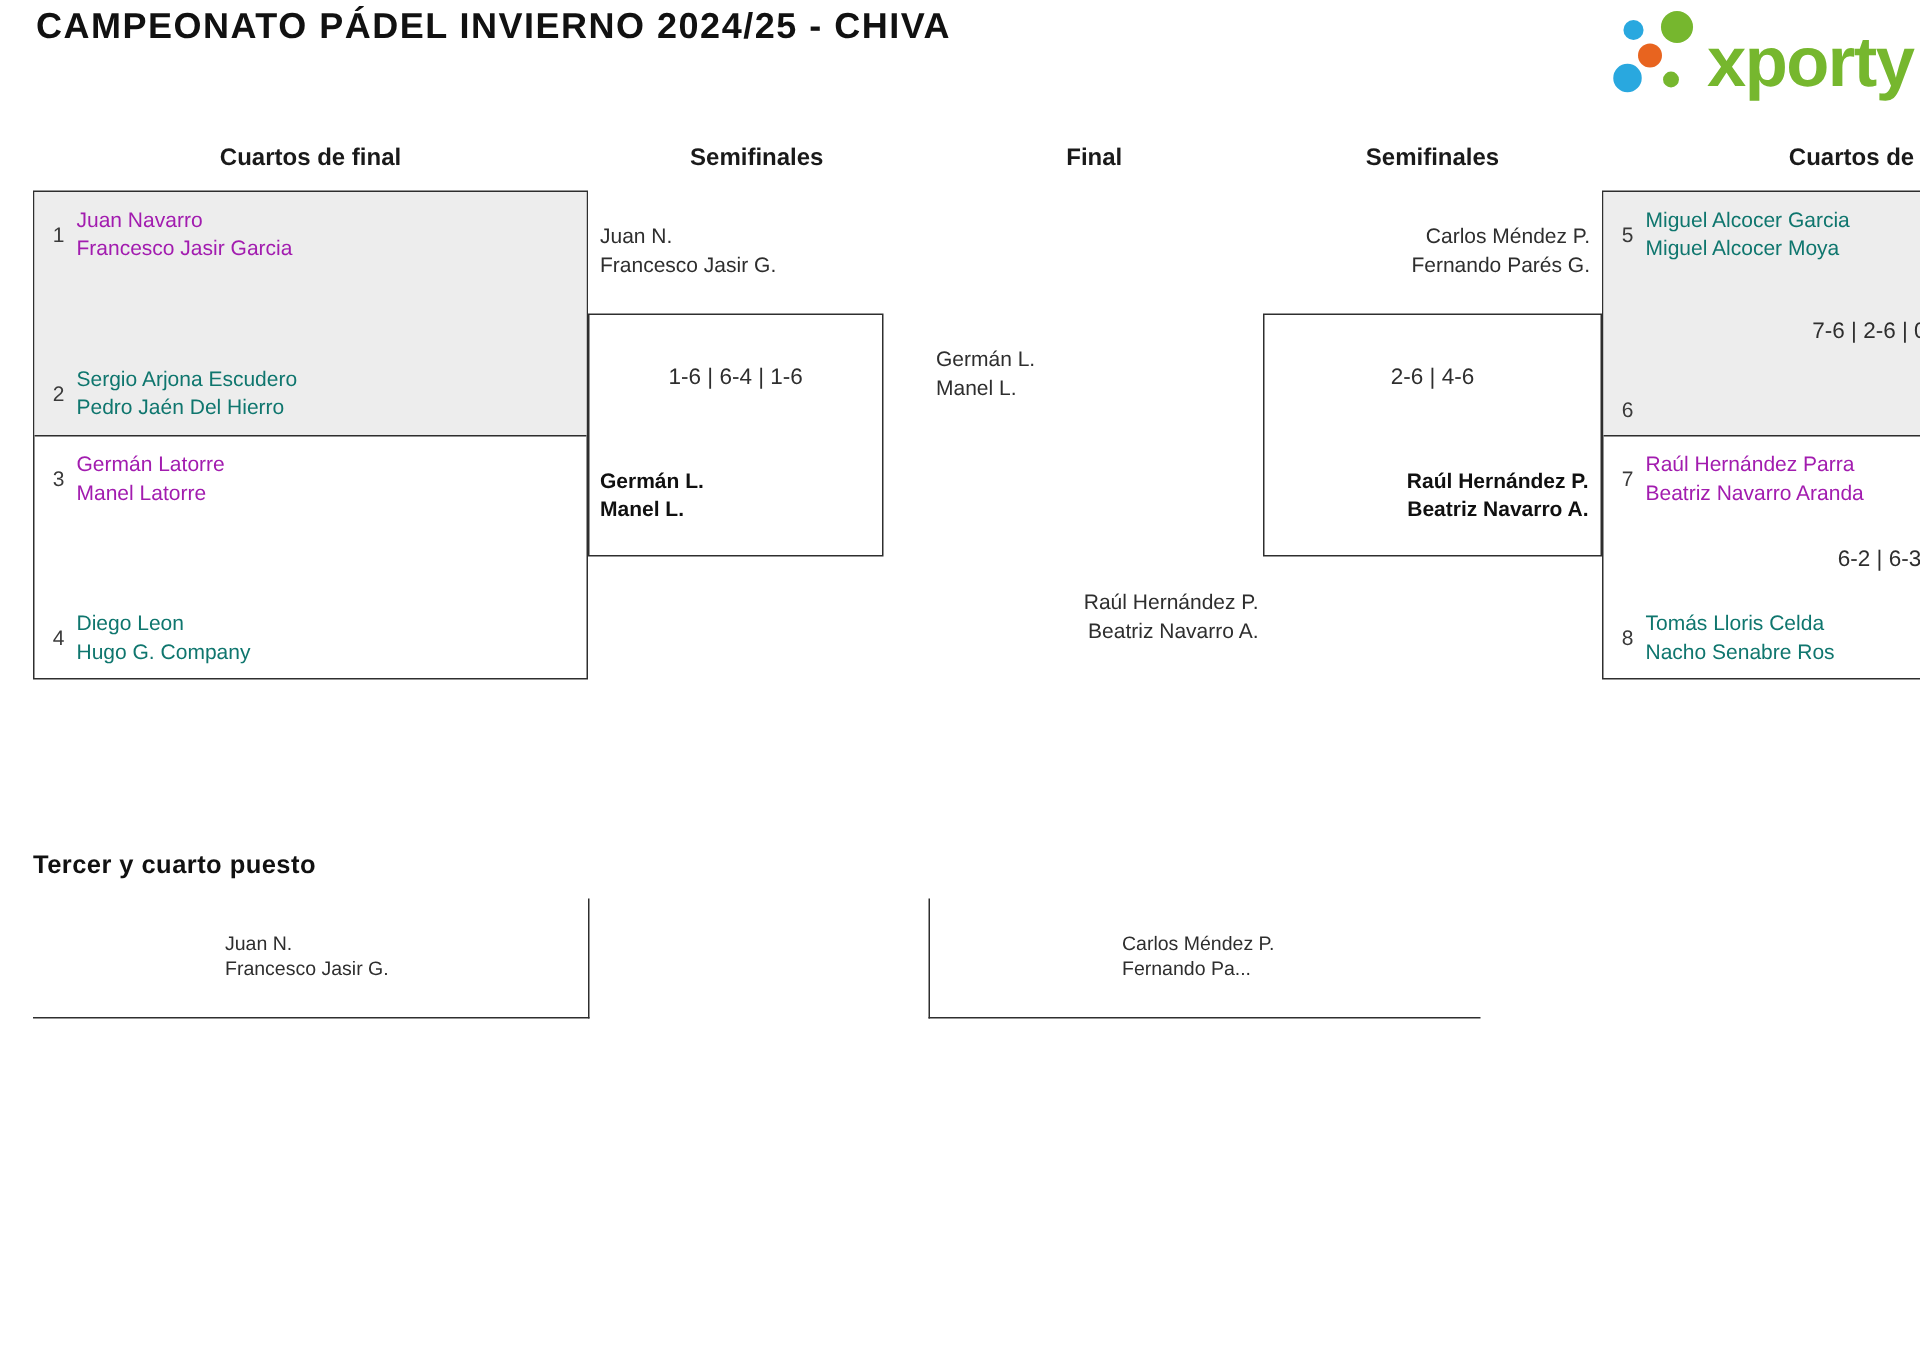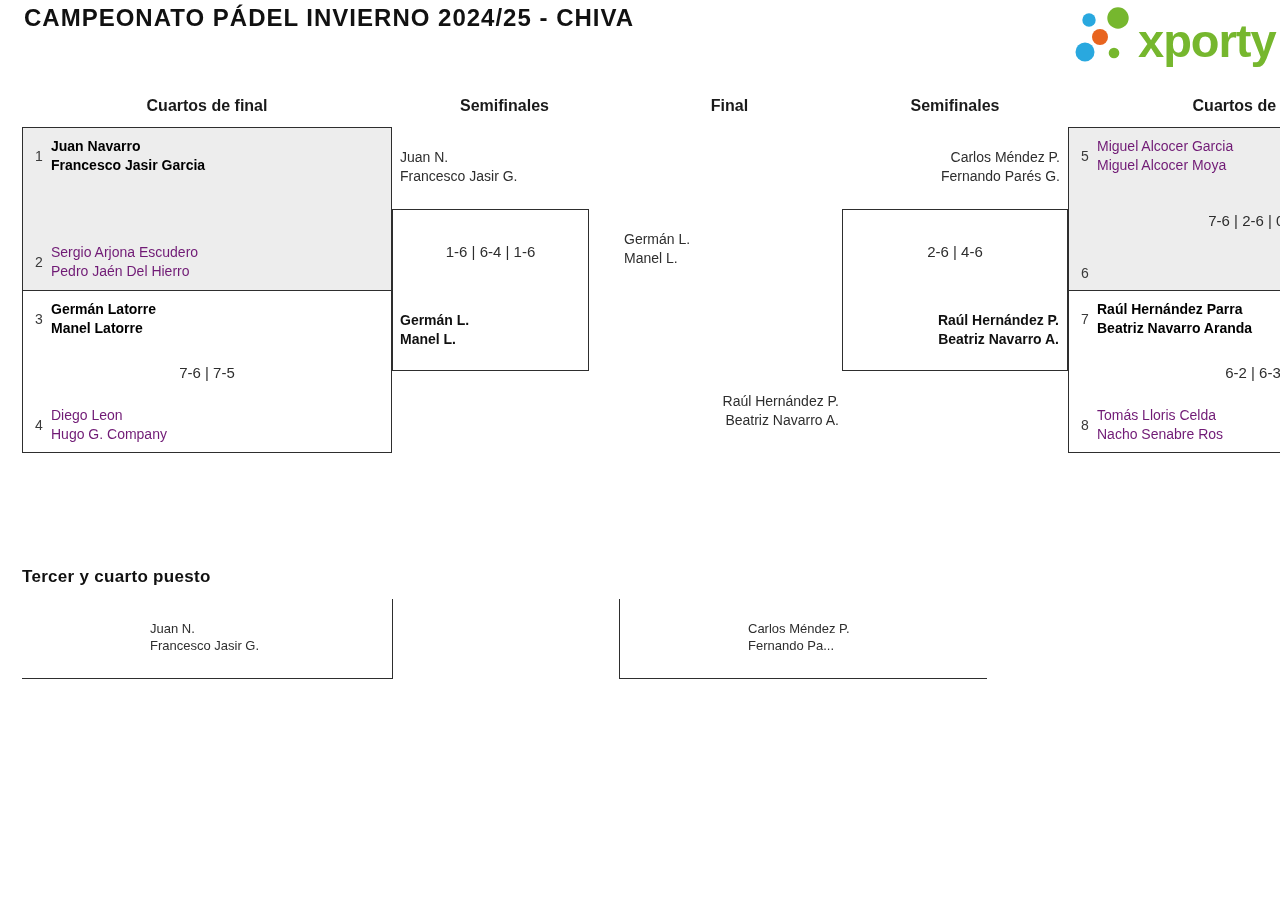--- a/index.html
+++ b/index.html
@@ -25,22 +25,22 @@
   
   .qf-group{position:absolute;top:127px;width:370px;height:326px;box-sizing:border-box;
             border:1px solid #2e2e2e;background:#fff;}
   .qf-left{left:0;}
   .qf-right{left:1046px;}
   .match{height:162px;box-sizing:border-box;padding:9px 0;display:flex;
          flex-direction:column;justify-content:space-between;}
   .match-a{background:#ededed;border-bottom:1px solid #2e2e2e;height:163px;}
   .team{display:flex;align-items:center;padding-left:7px;}
   .seed{flex:none;width:18px;text-align:center;font-size:14px;color:#3a3a3a;margin-right:3px;}
-  .team-names{font-size:14px;line-height:19px;color:#701a75;}
-  .winner .team-names{font-weight:bold;color:#000000;}
+  .team-names{font-size:14px;line-height:19px;color:#0f766e;}
+  .winner .team-names{font-weight:normal;color:#a21caf;}
   .score{text-align:center;font-size:15px;line-height:19px;color:#2e2e2e;white-space:nowrap;}
 
   
   .sf-box{position:absolute;top:209px;height:162px;box-sizing:border-box;
           border:1px solid #2e2e2e;background:#fff;}
   .sf-box-left{left:370px;width:197px;padding-left:32px;}
   .sf-box-right{left:820px;width:226px;}
   .sf-above{position:absolute;top:148px;font-size:14px;line-height:19px;color:#2e2e2e;}
   .sf-above-left{left:378px;}
   .sf-above-right{left:820px;width:218px;text-align:right;}
@@ -106,21 +106,20 @@
       </div>
     </div>
     <div class="match">
       <div class="team winner">
         <span class="seed">3</span>
         <span class="team-names">
           <span style="display:block">Germán Latorre</span>
           <span style="display:block">Manel Latorre</span>
         </span>
       </div>
-      <div class="score">7-6 | 7-5</div>
       <div class="team">
         <span class="seed">4</span>
         <span class="team-names">
           <span style="display:block">Diego Leon</span>
           <span style="display:block">Hugo G. Company</span>
         </span>
       </div>
     </div>
   </div>
 

